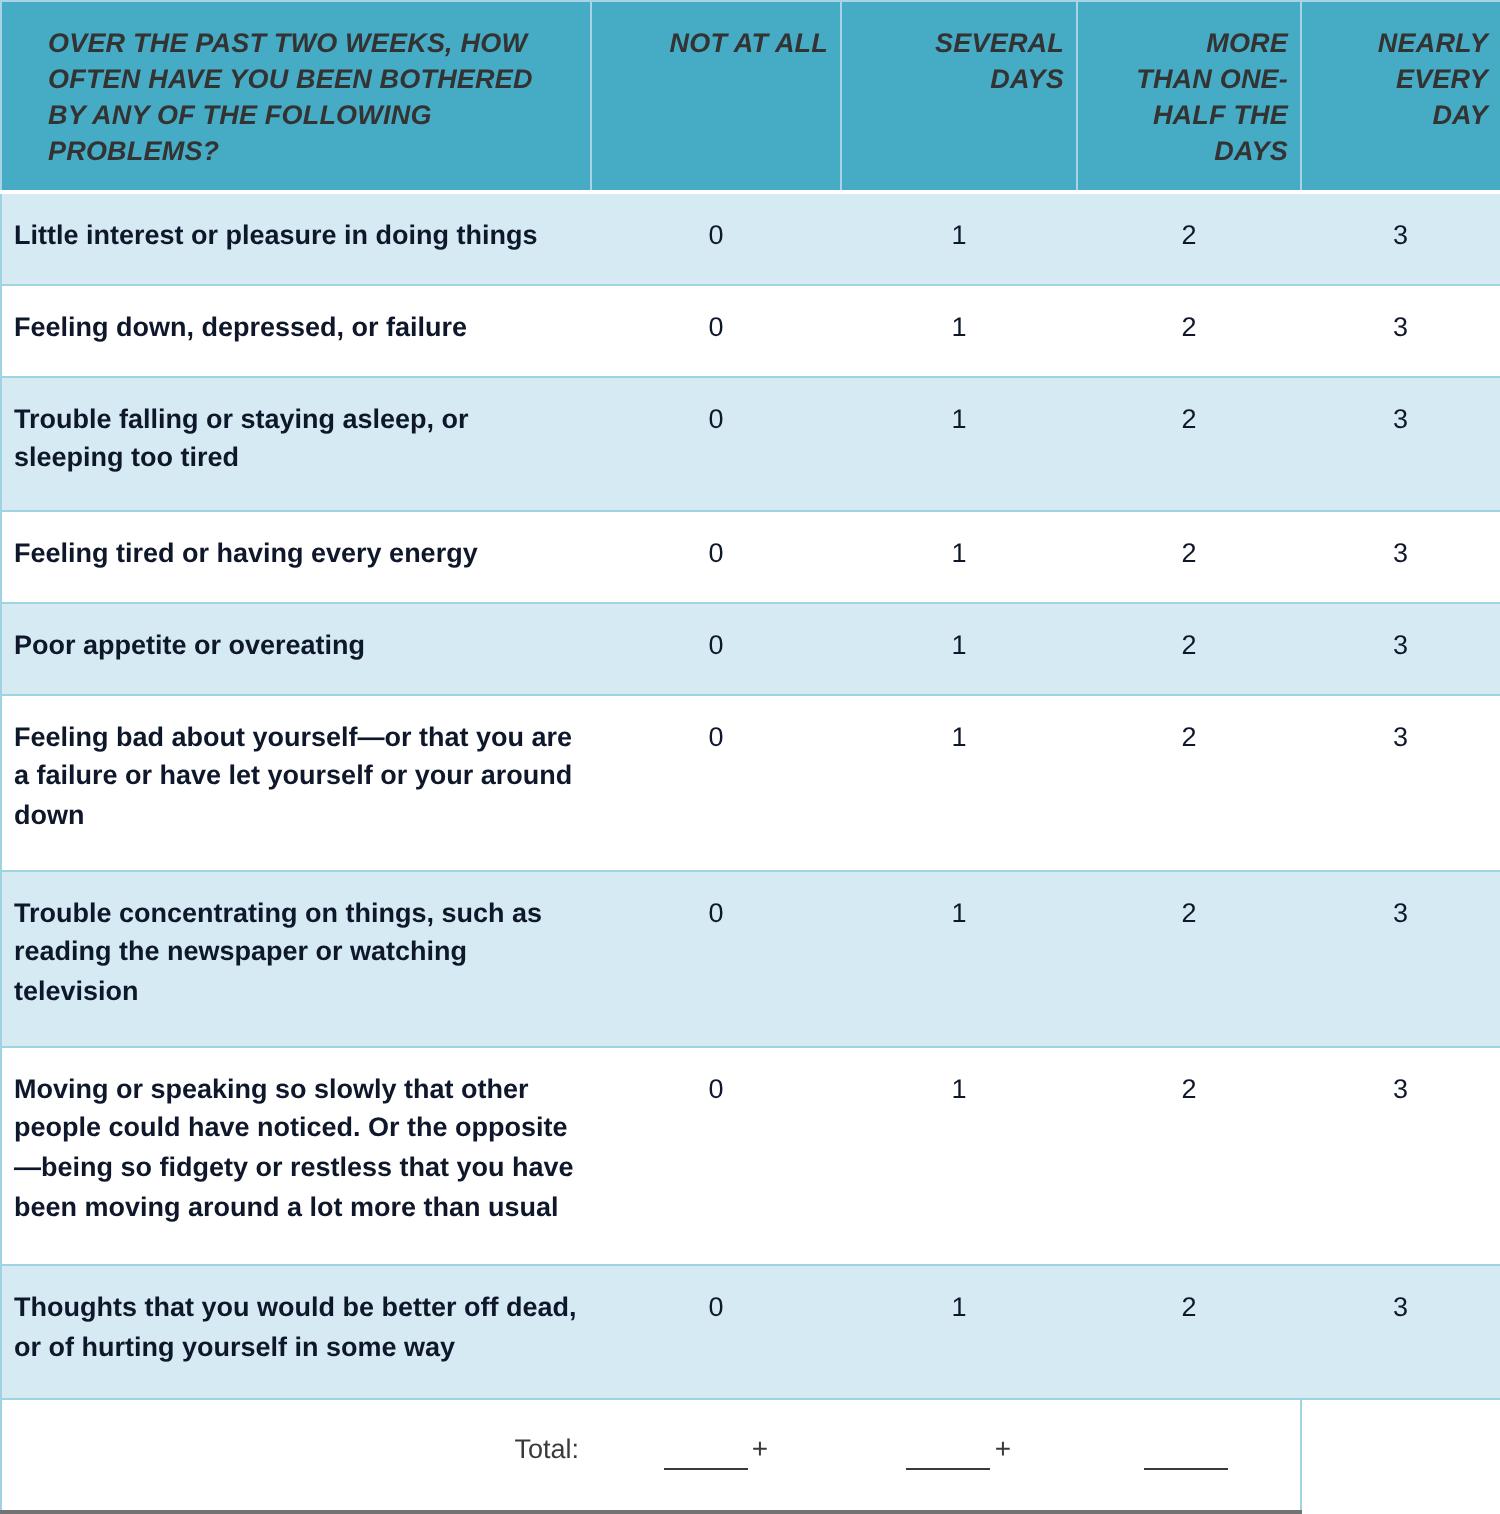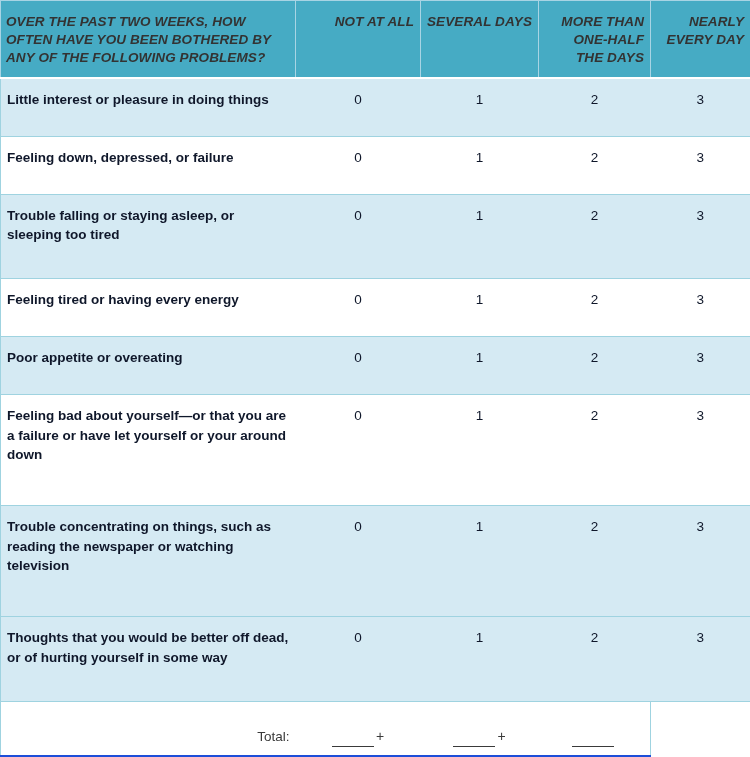--- a/index.html
+++ b/index.html
@@ -28,21 +28,21 @@
   .phq-table thead th {
     background: #46abc4;
     color: #333333;
     font-weight: bold;
     font-style: italic;
     text-transform: uppercase;
     font-size: 13.5px;
     line-height: 1.33;
     letter-spacing: 0.1px;
     vertical-align: top;
-    padding: 12px 6px 10px 5px;
+    padding: 12px 6px 10px 23px;
     border: 1px solid #a8d4e4;
     border-bottom: 2px solid #ffffff;
   }
   th.q-head {
     text-align: left;
     padding-left: 16px;
     padding-right: 10px;
     border-right: none;
   }
   th.opt-head {
@@ -80,24 +80,24 @@
     color: #4a4a4a;
   }
   td.score-cell.last {
     border-right: 1px solid #9fd3e0;
   }
 
   
   tr.total-row td {
     background: #ffffff;
     border-top: 1px solid #9fd3e0;
-    border-bottom: 2px solid #1d4ed8;
+    border-bottom: 2px solid #737373;
     vertical-align: bottom;
     padding-top: 10px;
-    padding-bottom: 8px;
+    padding-bottom: 20px;
     font-weight: normal;
     color: #3a3a3a;
   }
   td.total-label {
     text-align: right;
     padding-right: 8px;
     font-size: 14px;
     font-weight: normal;
     border-left: 1px solid #9fd3e0;
   }
@@ -192,20 +192,27 @@
     </tr>
 
     <tr class="shade">
       <td class="q-cell">Trouble concentrating on things, such as reading the newspaper or watching television</td>
       <td class="score-cell">0</td>
       <td class="score-cell">1</td>
       <td class="score-cell">2</td>
       <td class="score-cell last">3</td>
     </tr>
 
+    <tr class="plain">
+      <td class="q-cell">Moving or speaking so slowly that other people could have noticed. Or the opposite—being so fidgety or restless that you have been moving around a lot more than usual</td>
+      <td class="score-cell">0</td>
+      <td class="score-cell">1</td>
+      <td class="score-cell">2</td>
+      <td class="score-cell last">3</td>
+    </tr>
 
     <tr class="shade">
       <td class="q-cell">Thoughts that you would be better off dead, or of hurting yourself in some way</td>
       <td class="score-cell">0</td>
       <td class="score-cell">1</td>
       <td class="score-cell">2</td>
       <td class="score-cell last">3</td>
     </tr>
 
     <tr class="total-row">

